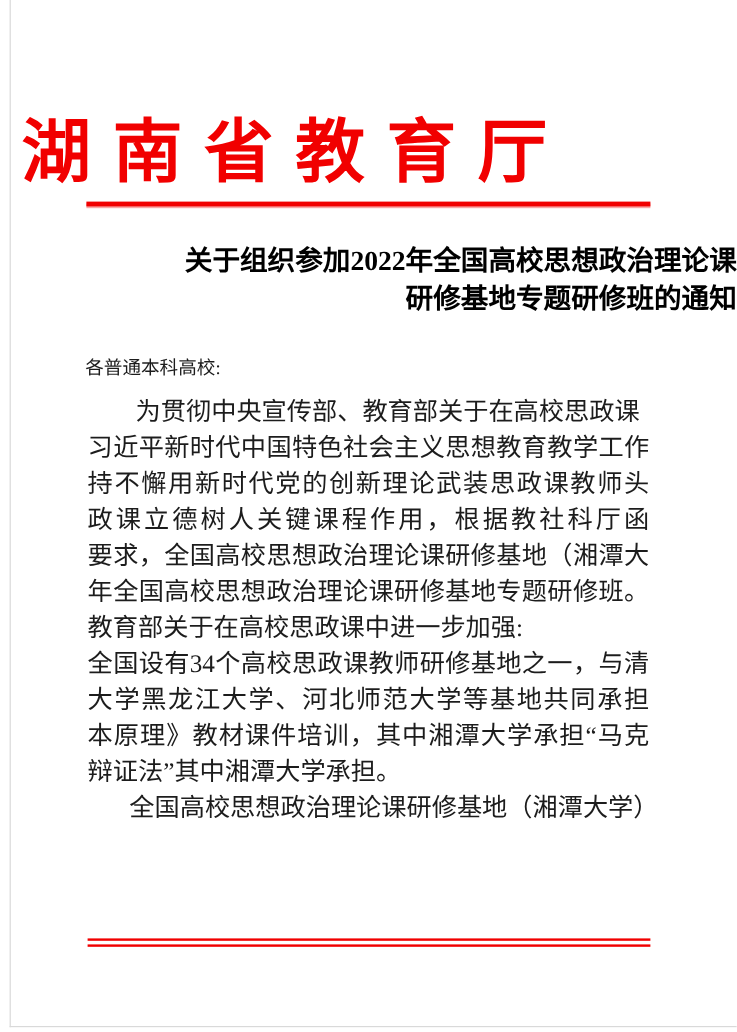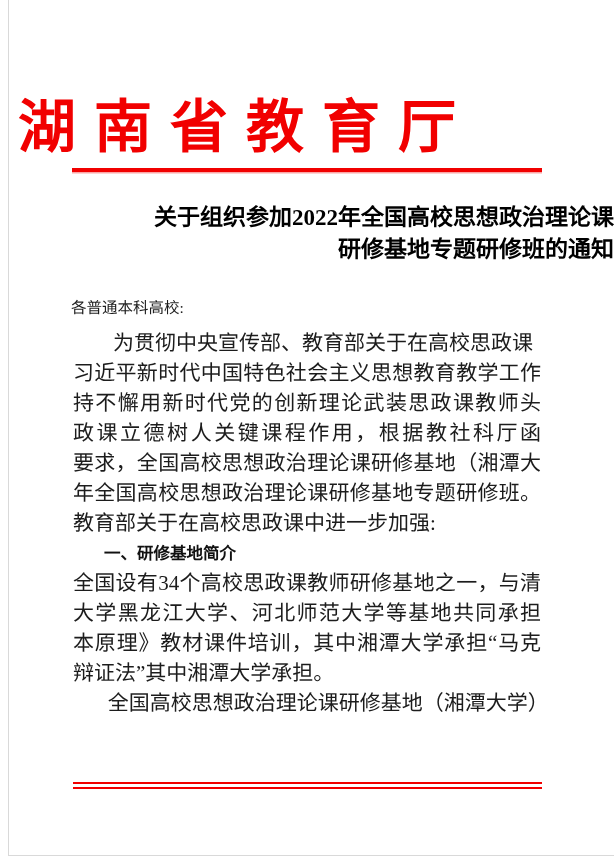--- a/index.html
+++ b/index.html
@@ -100,21 +100,20 @@
 <div class="salutation">各普通本科高校:</div>
 
 <div class="body-block">
     <div class="line indent justify">为贯彻中央宣传部、教育部关于在高校思政课中进一步加强</div>
     <div class="line justify">习近平新时代中国特色社会主义思想教育教学工作的最新精神,坚</div>
     <div class="line justify">持不懈用新时代党的创新理论武装思政课教师头脑，充分发挥思</div>
     <div class="line justify">政课立德树人关键课程作用，根据教社科厅函〔2022〕18 号文件</div>
     <div class="line justify">要求，全国高校思想政治理论课研修基地（湘潭大学）开展2022</div>
     <div class="line justify">年全国高校思想政治理论课研修基地专题研修班。现就我省本科</div>
     <div class="line">教育部关于在高校思政课中进一步加强:</div>
-    <div class="line heading">一、研修基地简介</div>
     <div class="line justify">全国设有34个高校思政课教师研修基地之一，与清华大学、苏州</div>
     <div class="line justify">大学黑龙江大学、河北师范大学等基地共同承担《马克思主义基</div>
     <div class="line justify">本原理》教材课件培训，其中湘潭大学承担“马克思主义唯物论与</div>
     <div class="line">辩证法”其中湘潭大学承担。</div>
     <div class="line indent">全国高校思想政治理论课研修基地（湘潭大学）专题研修班</div>
   </div>
 
 <div class="footer-double-rule"></div>
 
 </body></html>

